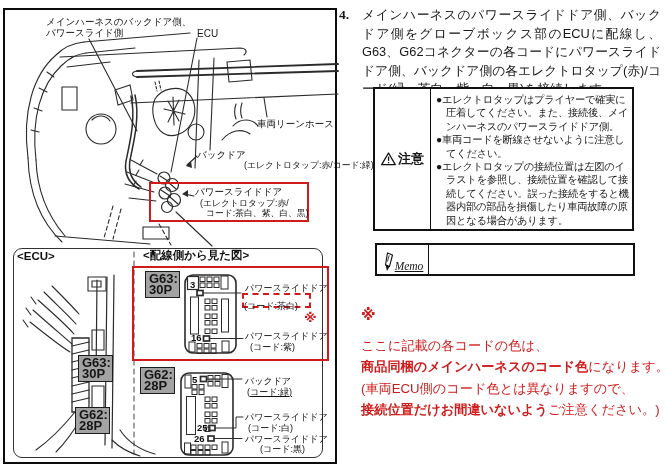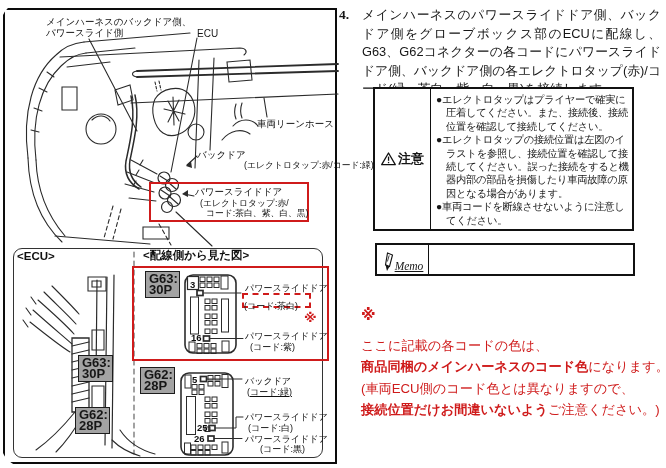--- a/index.html
+++ b/index.html
@@ -1,18 +1,18 @@
 <!DOCTYPE html>
 <html><head>
 <meta charset="utf-8">
 <style>
   :root{ --red:#cf1b1b; --ink:#161616; --line:#2b2b2b; }
   html,body{margin:0;padding:0;background:#fff;}
   .page{position:relative;width:666px;height:468px;background:#fff;overflow:hidden;
-        font-family:"Liberation Sans","DejaVu Sans",sans-serif;color:var(--ink);border-radius:27px;}
+        font-family:"Liberation Sans","DejaVu Sans",sans-serif;color:var(--ink);}
   .abs{position:absolute;}
   .nw{white-space:nowrap;line-height:1.15;}
   
   .frame{left:3px;top:8px;width:334px;height:456px;border:2px solid #0c0c0c;box-sizing:border-box;}
   .panel{left:13px;top:248px;width:310px;height:210px;border:1.5px solid #333;border-radius:9px;box-sizing:border-box;background:transparent;}
   
   .dlab{font-size:9.5px;color:#0f0f0f;}
   .dsub{font-size:8.8px;color:#0f0f0f;}
   .ptitle{font-size:11.5px;font-weight:bold;color:#0f0f0f;}
   .clabel{border:1.5px solid #1c1c1c;background:#a3a3a3;font-size:13px;font-weight:bold;
@@ -259,23 +259,23 @@
   <div class="abs caution">
     <div class="caution-left">
       <svg width="15" height="14" viewBox="0 0 15 14" style="position:static;">
         <path d="M7.5,1 L14.3,12.7 L0.7,12.7 Z" fill="none" stroke="#111" stroke-width="1.3" stroke-linejoin="round"></path>
         <rect x="6.9" y="4.6" width="1.3" height="4.2" fill="#111"></rect>
         <rect x="6.9" y="9.9" width="1.3" height="1.3" fill="#111"></rect>
       </svg>
       <span>注意</span>
     </div>
     <div class="caution-body">
-      <p>●エレクトロタップはプライヤーで確実に圧着してください。また、接続後、接続位置を確認して接続してください。</p>
+      <p>●エレクトロタップはプライヤーで確実に圧着してください。また、接続後、メインハーネスのパワースライドドア側。</p>
+      <p>●車両コードを断線させないように注意してください。</p>
       <p>●エレクトロタップの接続位置は左図のイラストを参照し、接続位置を確認して接続してください。誤った接続をすると機器内部の部品を損傷したり車両故障の原因となる場合があります。</p>
-      <p>●車両コードを断線させないように注意してください。</p>
     </div>
   </div>
 
   <div class="abs memo">
     <div class="memo-left">
       <svg width="12" height="20" viewBox="0 0 12 20" style="position:static;">
         <path d="M5.5,1 L10.5,3 L7.5,14.5 L3.5,12.8 Z" fill="#fff" stroke="#111" stroke-width="1.1"></path>
         <path d="M3.5,12.8 L7.5,14.5 L5,19 Z" fill="#111"></path>
         <line x1="7.2" y1="3.4" x2="5.4" y2="9.5" stroke="#111" stroke-width="0.8"></line>
       </svg>

